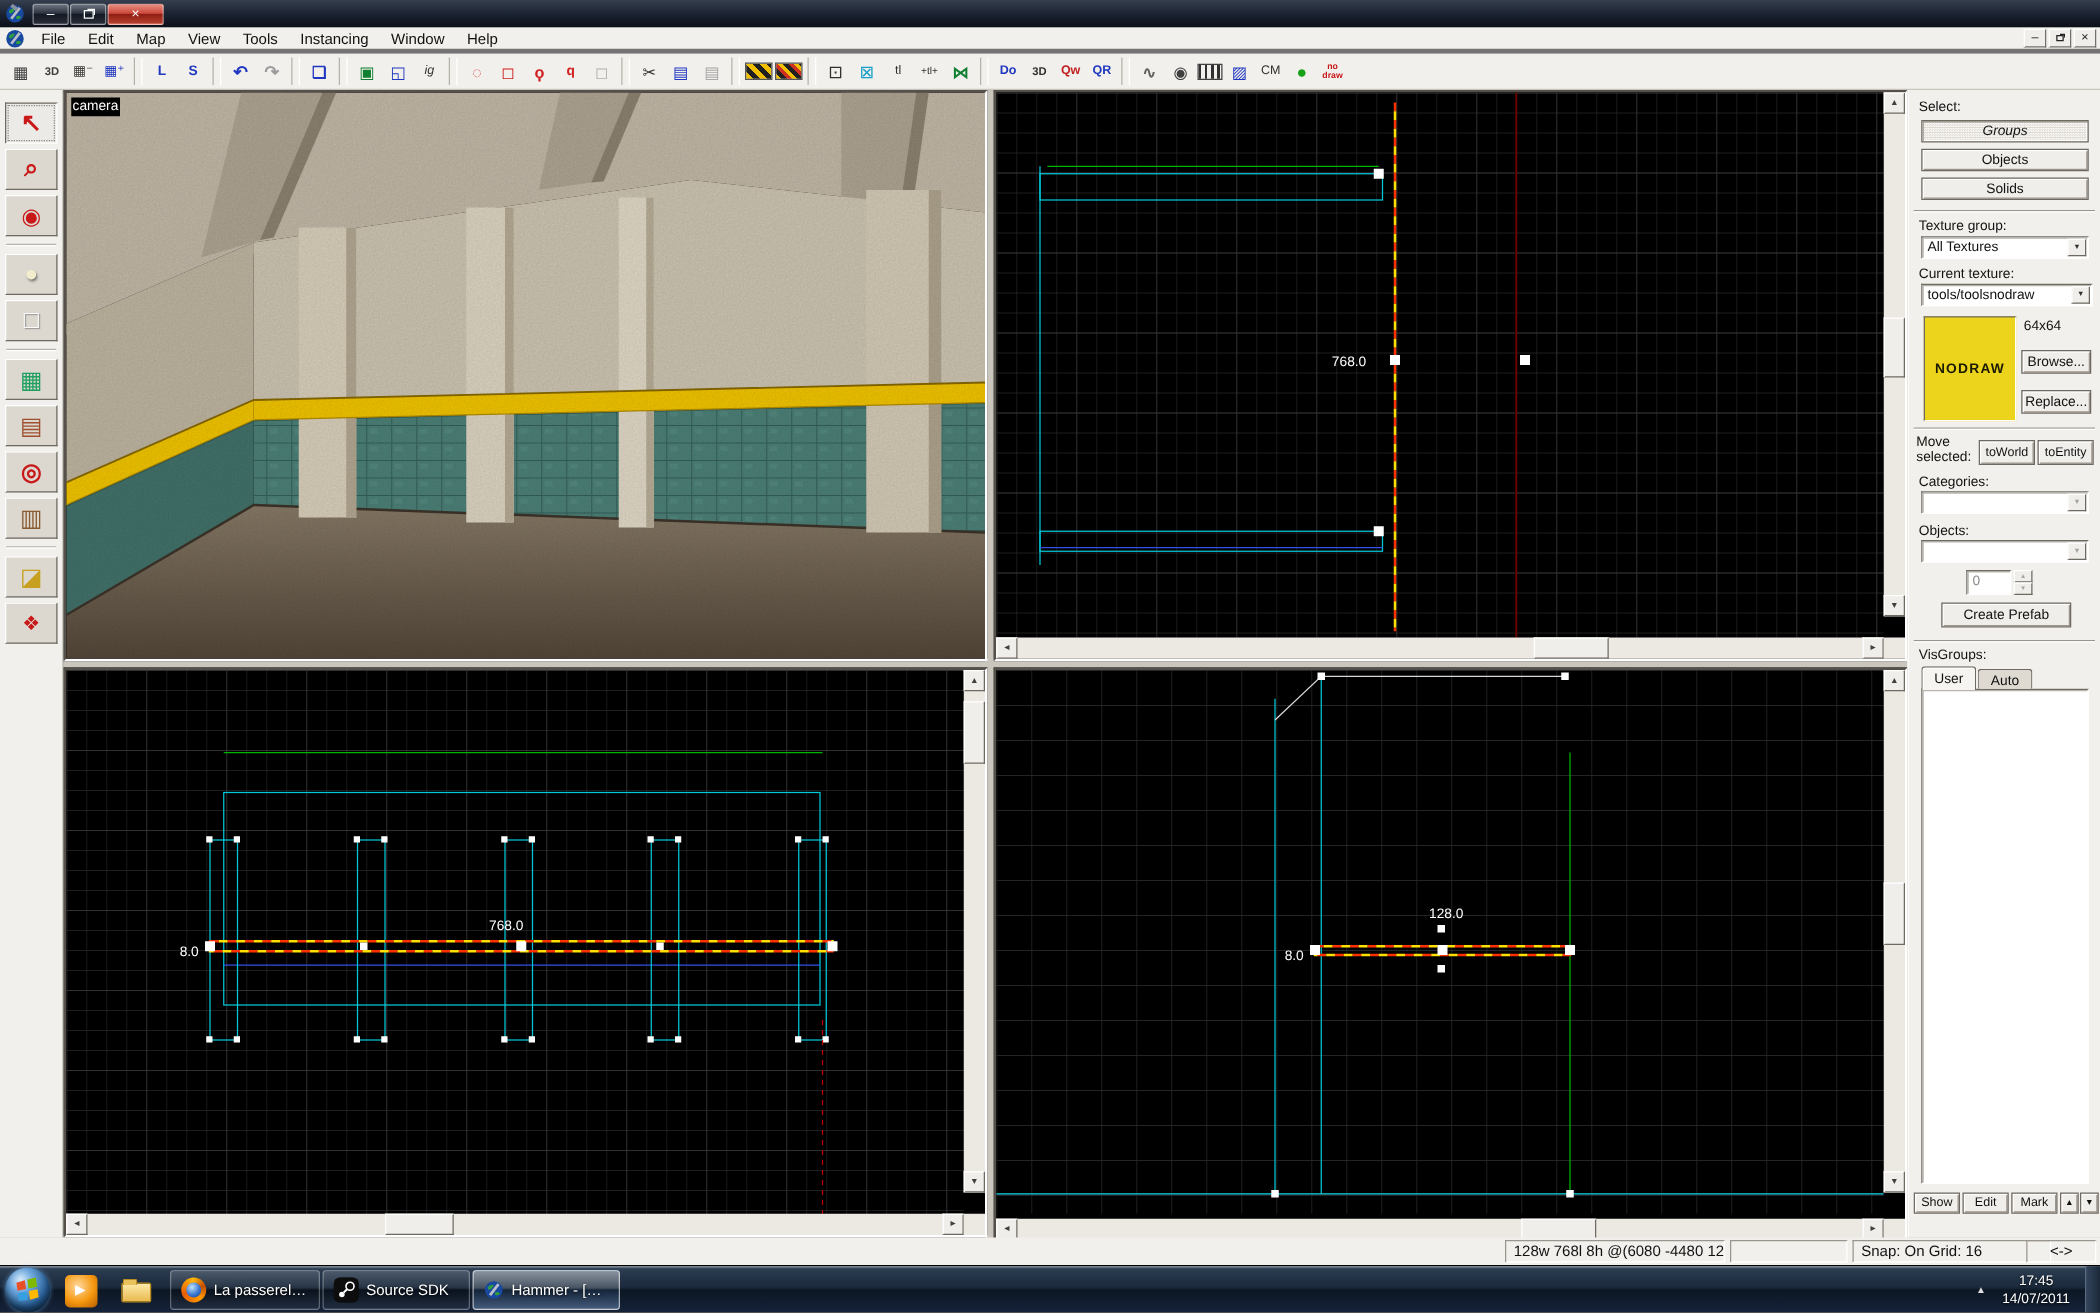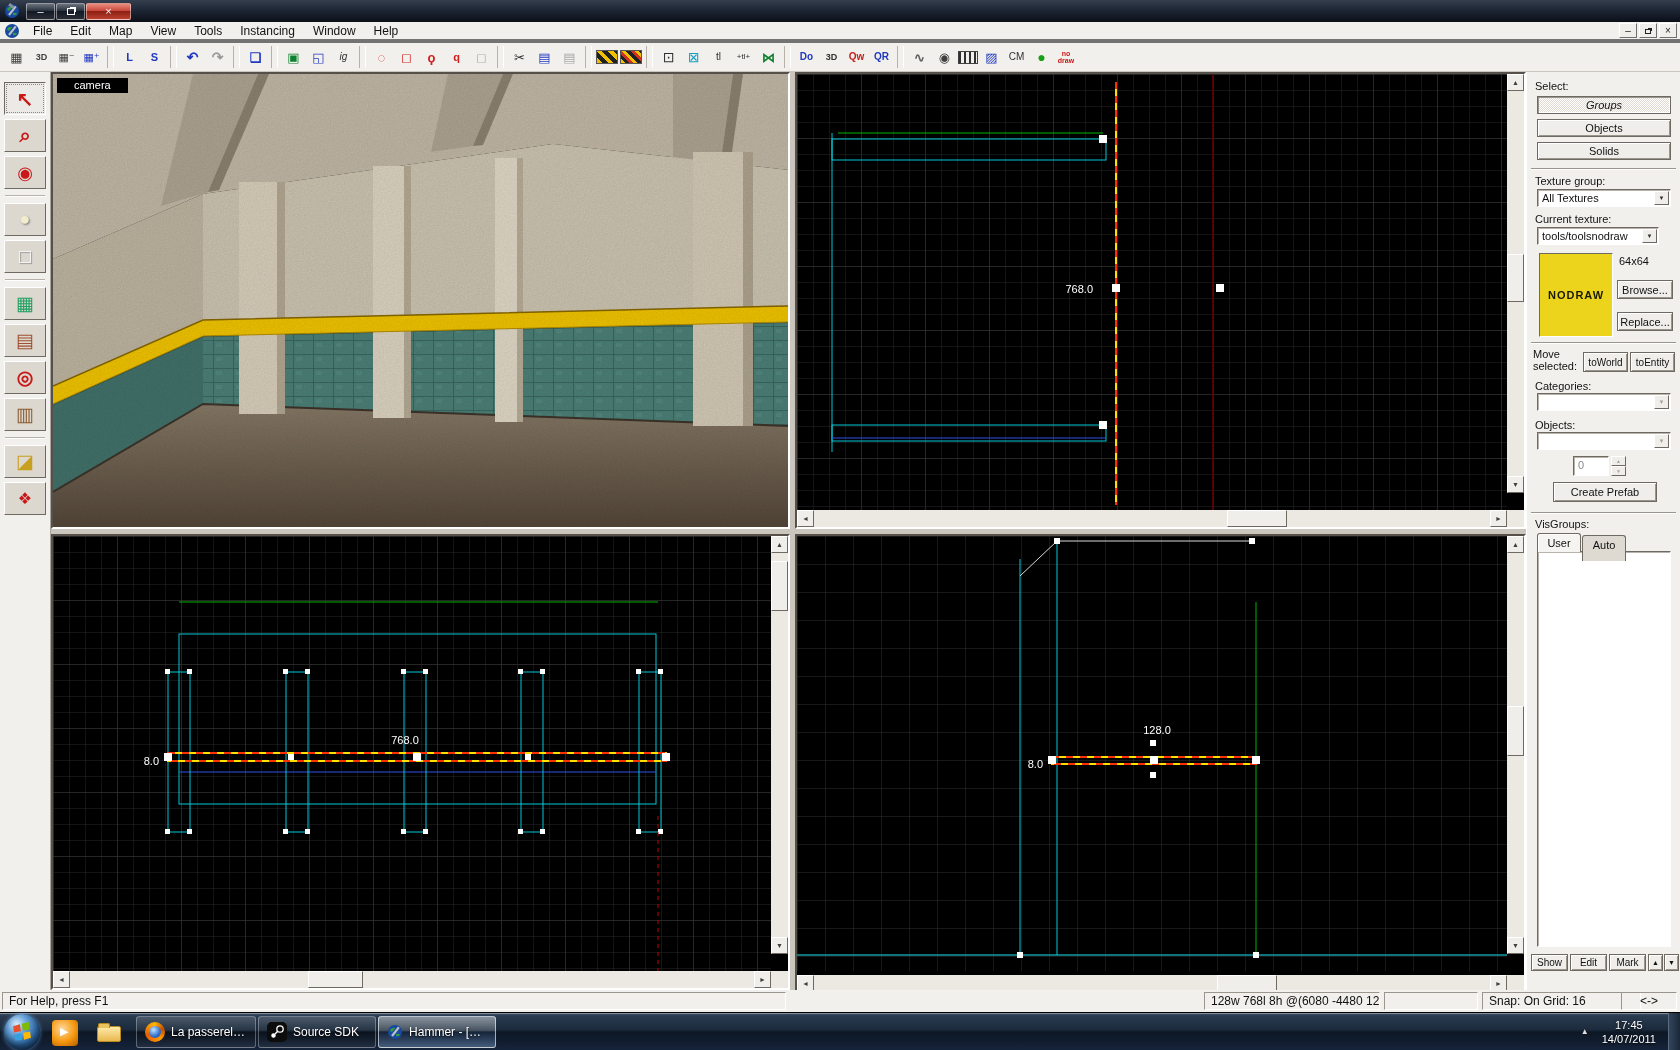--- a/index.html
+++ b/index.html
@@ -49,21 +49,21 @@
   .pal.active { border-color:#6e6a62 #fff #fff #6e6a62; background:#eceae6; outline:1px dotted #888; outline-offset:-3px; }
   .palsep { width:40px; height:0; border-top:1px solid #b6b2aa; border-bottom:1px solid #fff; margin:4px 0; }
 
   
   .vp { position:absolute; background:#000; border:2px solid; border-color:#55514a #fff #fff #55514a; }
   #vp3d  { left:51px;  top:72px;  width:739px; height:457px; }
   #vptr  { left:795px; top:72px;  width:731px; height:457px; }
   #vpbl  { left:51px;  top:534px; width:739px; height:456px; }
   #vpbr  { left:795px; top:534px; width:731px; height:460px; }
   .vp svg { display:block; }
-  #cam-label { position:absolute; left:4px; top:4px; background:#000; color:#fff; font-size:11px; padding:1px 17px 2px; }
+  #cam-label { position:absolute; left:4px; top:4px; background:#000; color:#fff; font-size:11px; padding:1px 1px 2px; }
 
   
   .sb { position:absolute; background:#ece9e2; }
   .sbv { width:17px; top:0; right:0; }
   .sbh { height:17px; left:0; bottom:0; }
   .sbbtn { position:absolute; width:17px; height:17px; background:#f0eeea; border:1px solid; border-color:#fff #6e6a62 #6e6a62 #fff;
     font-size:7px; color:#404040; text-align:center; line-height:15px; }
   .sbthumb { position:absolute; background:#f0eeea; border:1px solid; border-color:#fff #6e6a62 #6e6a62 #fff; }
   .sbcorner { position:absolute; right:0; bottom:0; width:17px; height:17px; background:#ece9e2; }
 
@@ -81,21 +81,21 @@
   .combo .drop { position:absolute; right:1px; top:1px; bottom:1px; width:15px; background:#f0eeea;
     border:1px solid; border-color:#fff #6e6a62 #6e6a62 #fff; font-size:6px; color:#303030; text-align:center; line-height:13px; }
   .combo.disabled .drop { color:#a8a49c; }
   .hr { position:absolute; left:4px; right:4px; height:0; border-top:1px solid #9a968e; border-bottom:1px solid #fff; }
   #swatch { position:absolute; left:12px; top:181px; width:74px; height:84px; background:#ecd41c;
     border:1px solid; border-color:#6e6a62 #fff #fff #6e6a62; display:flex; align-items:center; justify-content:center;
     font-weight:bold; font-size:11px; color:#1a1a00; letter-spacing:1px; }
   .tab { position:absolute; height:19px; background:#f0eeea; border:1px solid #6e6a62; border-bottom:none;
     border-radius:3px 3px 0 0; text-align:center; font-size:11px; padding-top:3px; }
   .tab.active { background:#f6f4f0; z-index:2; box-shadow:inset 1px 1px 0 #fff; }
-  .tab.back { background:#dedad2; height:26px; top:463px; z-index:1; }
+  .tab.back { background:#dedad2; height:16px; top:463px; z-index:1; }
   #vglist { position:absolute; left:10px; top:479px; width:134px; height:396px; background:#fff;
     border:1px solid; border-color:#6e6a62 #fff #fff #6e6a62; box-shadow:inset 1px 1px 0 #b8b4ac; }
   .spin { position:absolute; width:15px; height:10px; background:#f0eeea; border:1px solid; border-color:#fff #6e6a62 #6e6a62 #fff;
     font-size:5px; color:#a8a49c; text-align:center; line-height:9px; }
 
   
   #statusbar { position:absolute; left:0; top:990px; width:1680px; height:22px; background:#f2f0ec; font-size:12px; color:#111; }
   .seg { position:absolute; top:2px; height:18px; border:1px solid; border-color:#9a968e #fff #fff #9a968e;
     padding:1px 6px; white-space:pre; overflow:hidden; }
 
@@ -472,21 +472,21 @@
     <div class="btn" style="left:10px; top:47px; width:134px; height:18px; padding-top:2px;">Objects</div>
     <div class="btn" style="left:10px; top:70px; width:134px; height:18px; padding-top:2px;">Solids</div>
     <div class="hr" style="top:96px;"></div>
 
     <span class="lbl" style="left:8px; top:103px;">Texture group:</span>
     <div class="combo" style="left:10px; top:117px; width:134px;">
       <span class="val">All Textures</span>
       <span class="drop">▼</span>
     </div>
     <span class="lbl" style="left:8px; top:141px;">Current texture:</span>
-    <div class="combo" style="left:10px; top:155px; width:122px;">
+    <div class="combo" style="left:10px; top:155px; width:137px;">
       <span class="val">tools/toolsnodraw</span>
       <span class="drop">▼</span>
     </div>
 
     <div id="swatch">NODRAW</div>
     <span class="lbl" style="left:92px; top:183px;">64x64</span>
     <div class="btn" style="left:90px; top:208px; width:56px; height:19px; padding-top:3px;">Browse...</div>
     <div class="btn" style="left:90px; top:240px; width:56px; height:19px; padding-top:3px;">Replace...</div>
     <div class="hr" style="top:270px;"></div>
 
@@ -517,21 +517,20 @@
     <div id="vglist"></div>
 
     <div class="btn" style="left:4px; top:882px; width:37px; height:17px; padding-top:2px; font-size:10px;">Show</div>
     <div class="btn" style="left:43px; top:882px; width:37px; height:17px; padding-top:2px; font-size:10px;">Edit</div>
     <div class="btn" style="left:82px; top:882px; width:37px; height:17px; padding-top:2px; font-size:10px;">Mark</div>
     <div class="btn" style="left:121px; top:882px; width:15px; height:17px; padding-top:4px; font-size:7px;">▲</div>
     <div class="btn" style="left:137px; top:882px; width:15px; height:17px; padding-top:4px; font-size:7px;">▼</div>
   </div>
 
   <div id="statusbar">
-    <span class="seg" style="left:2px; width:784px;">For Help, press F1</span>
     <span class="seg" style="left:1204px; width:176px;">128w 768l 8h @(6080 -4480 124)</span>
     <span class="seg" style="left:1384px; width:94px;"></span>
     <span class="seg" style="left:1482px; width:159px;">Snap: On Grid: 16</span>
     <span class="seg" style="left:1621px; width:56px; text-align:center;">&lt;-&gt;</span>
   </div>
 
   <div id="taskbar">
     <div id="start-orb">
       <svg width="36" height="36" viewBox="0 0 36 36">
         <g transform="rotate(-8 18 18)">

